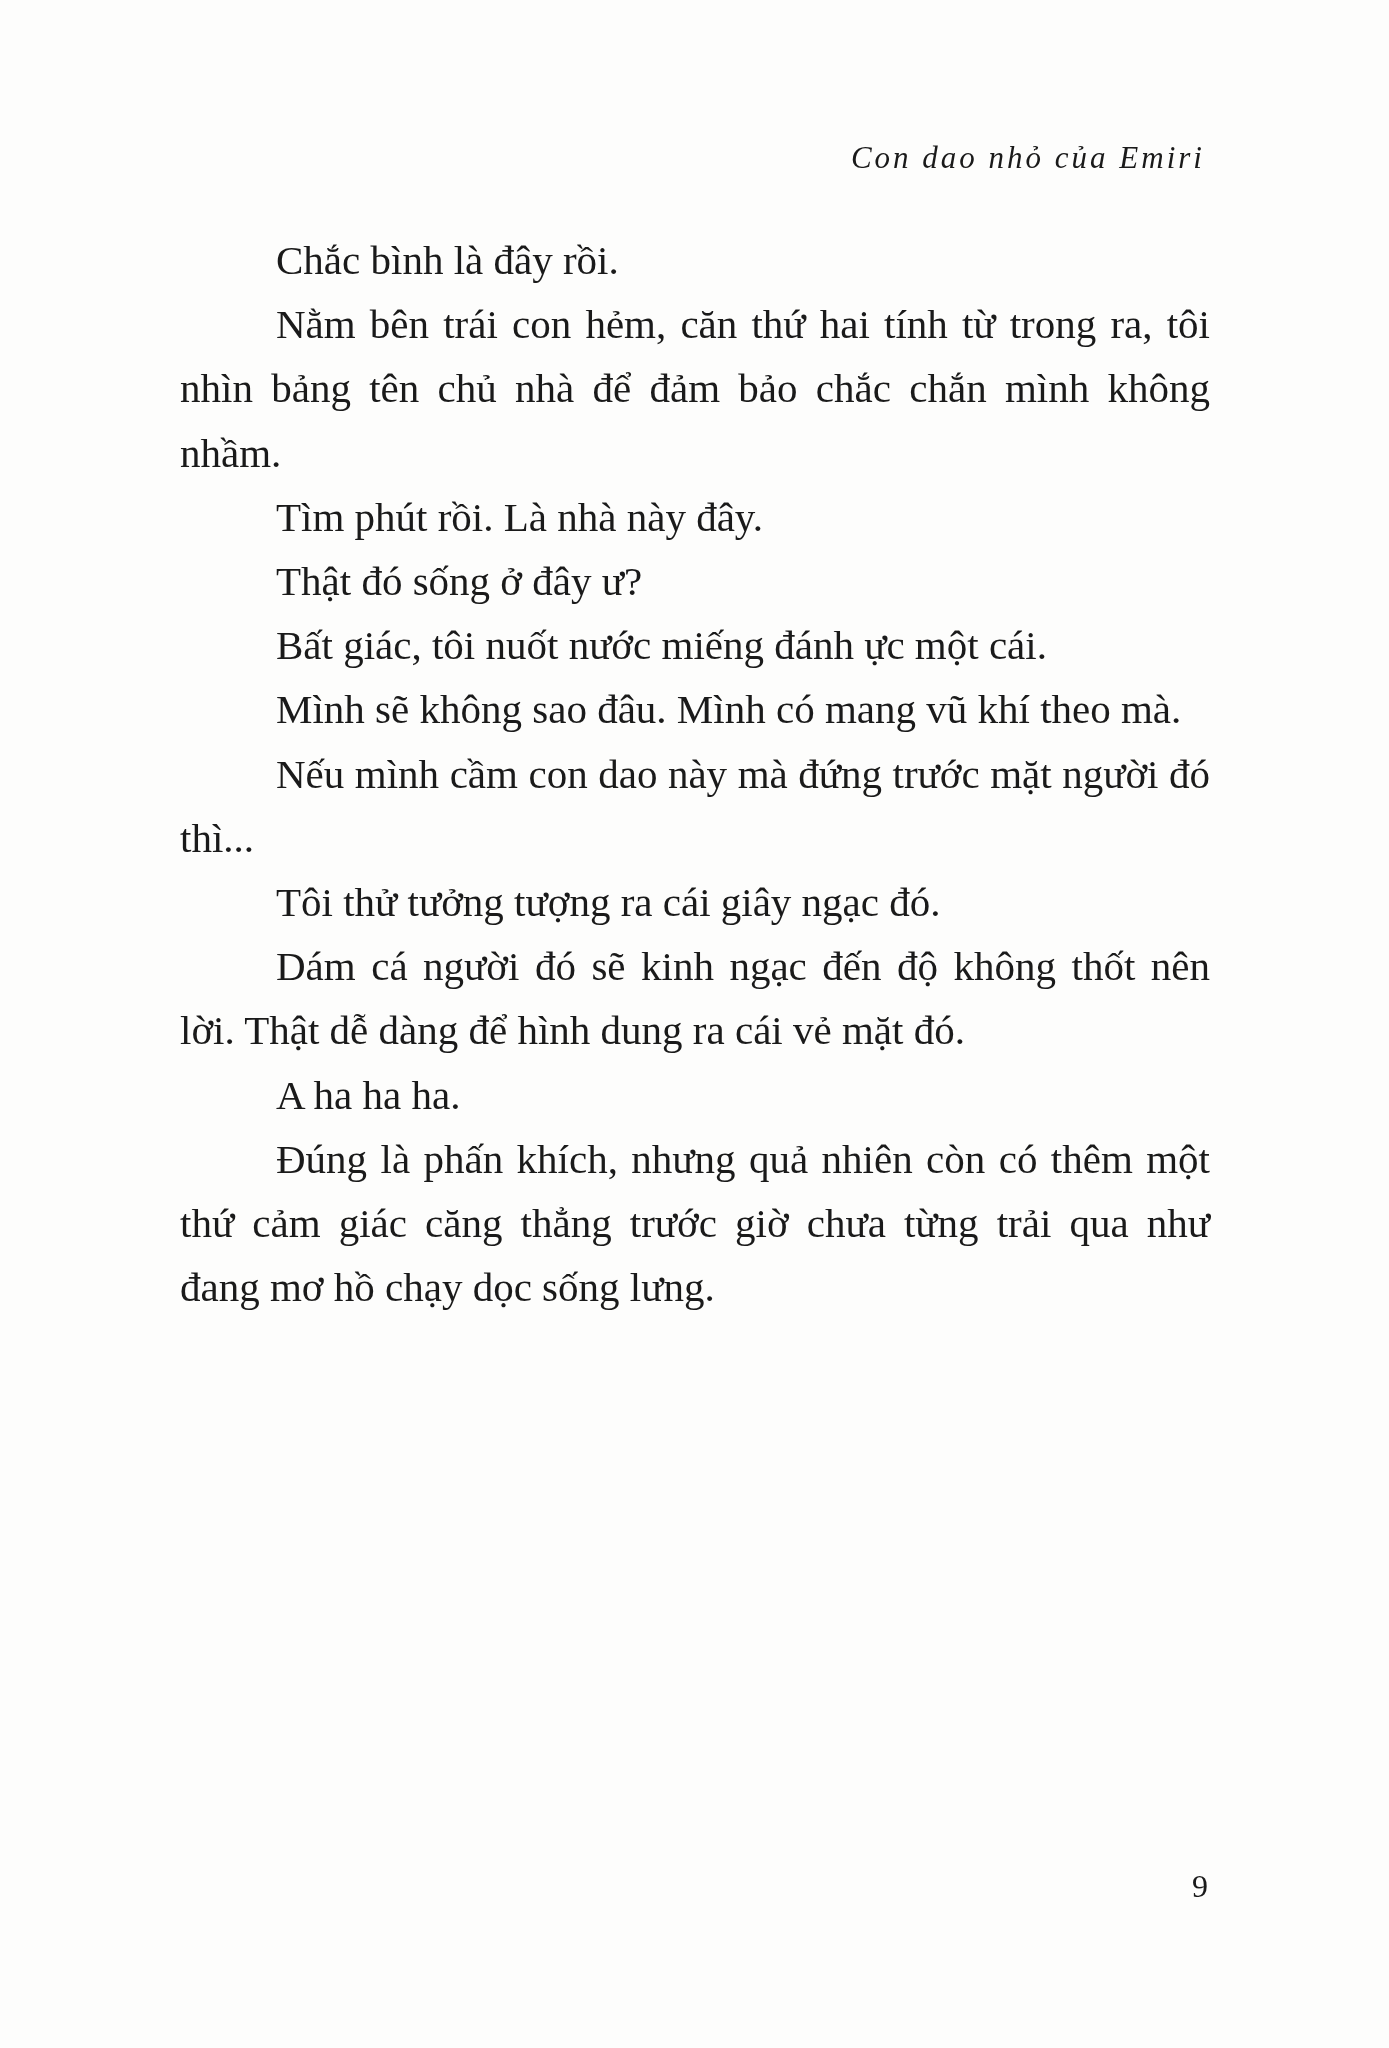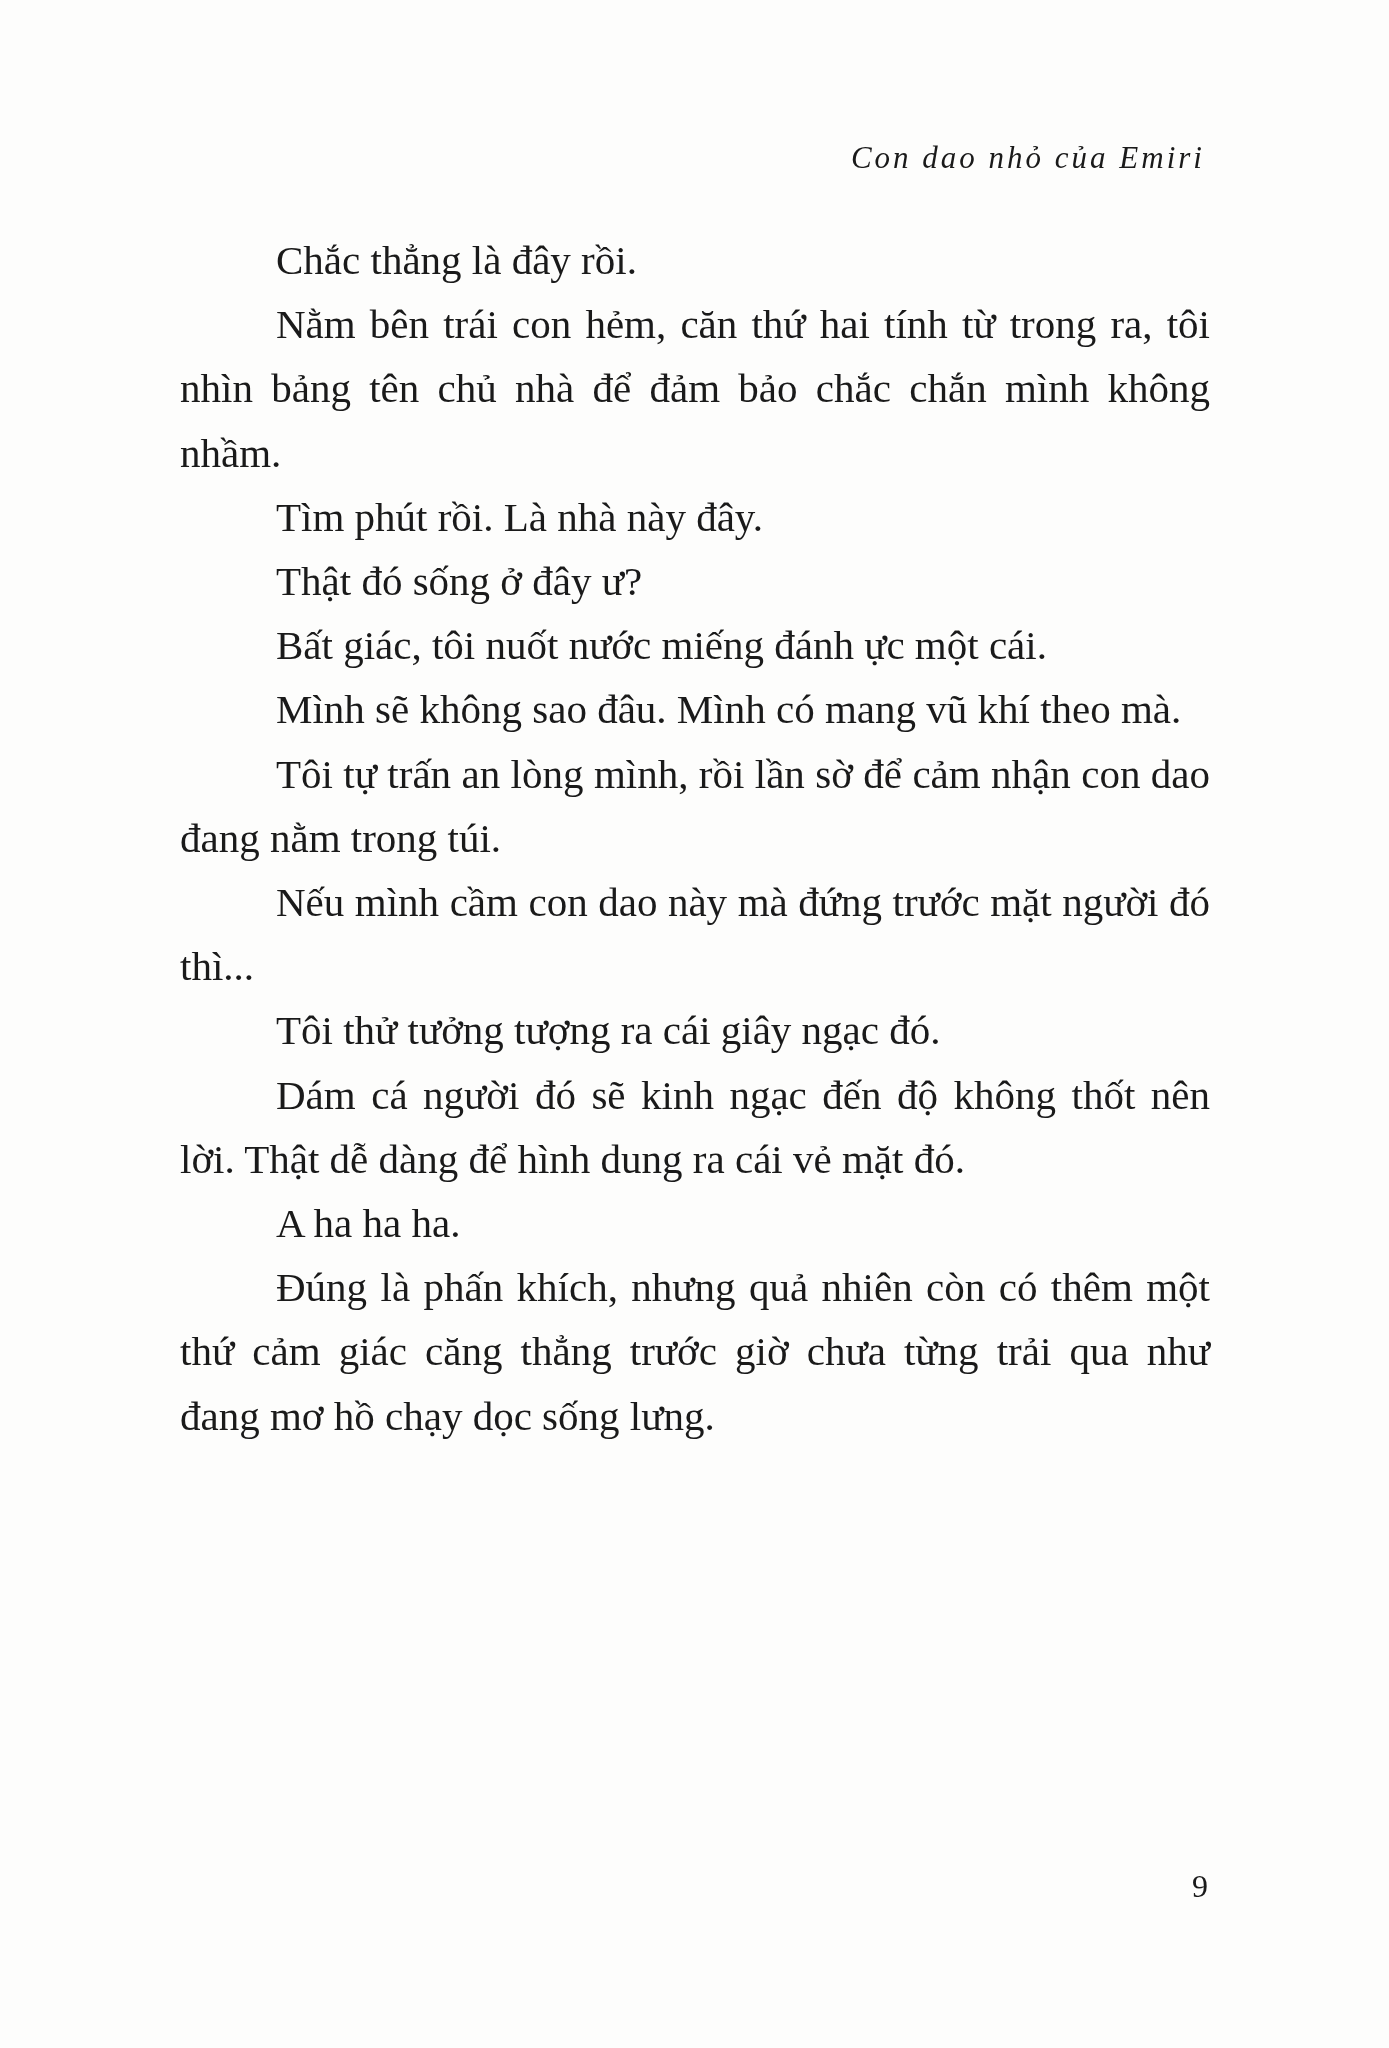--- a/index.html
+++ b/index.html
@@ -42,27 +42,26 @@
       font-size: 32px;
       line-height: 40px;
     }
   </style>
 </head>
 <body>
 
 <div class="running-header">Con dao nhỏ của Emiri</div>
 
 <div class="body-text">
-  <p class="para last-line-left">Chắc thẳng là đây rồi.</p>
+  <p class="para last-line-left">Chắc bình là đây rồi.</p>
   <p class="para last-line-left">Nằm bên trái con hẻm, căn thứ hai tính từ trong ra, tôi nhìn bảng tên chủ nhà để đảm bảo chắc chắn mình không nhầm.</p>
   <p class="para last-line-left">Tìm phút rồi. Là nhà này đây.</p>
   <p class="para last-line-left">Thật đó sống ở đây ư?</p>
   <p class="para last-line-left">Bất giác, tôi nuốt nước miếng đánh ực một cái.</p>
   <p class="para last-line-left">Mình sẽ không sao đâu. Mình có mang vũ khí theo mà.</p>
-  <p class="para last-line-left">Tôi tự trấn an lòng mình, rồi lần sờ để cảm nhận con dao đang nằm trong túi.</p>
   <p class="para last-line-left">Nếu mình cầm con dao này mà đứng trước mặt người đó thì...</p>
   <p class="para last-line-left">Tôi thử tưởng tượng ra cái giây ngạc đó.</p>
   <p class="para last-line-left">Dám cá người đó sẽ kinh ngạc đến độ không thốt nên lời. Thật dễ dàng để hình dung ra cái vẻ mặt đó.</p>
   <p class="para last-line-left">A ha ha ha.</p>
   <p class="para last-line-left">Đúng là phấn khích, nhưng quả nhiên còn có thêm một thứ cảm giác căng thẳng trước giờ chưa từng trải qua như đang mơ hồ chạy dọc sống lưng.</p>
 </div>
 
 <div class="page-number">9</div>
 
 </body></html>

